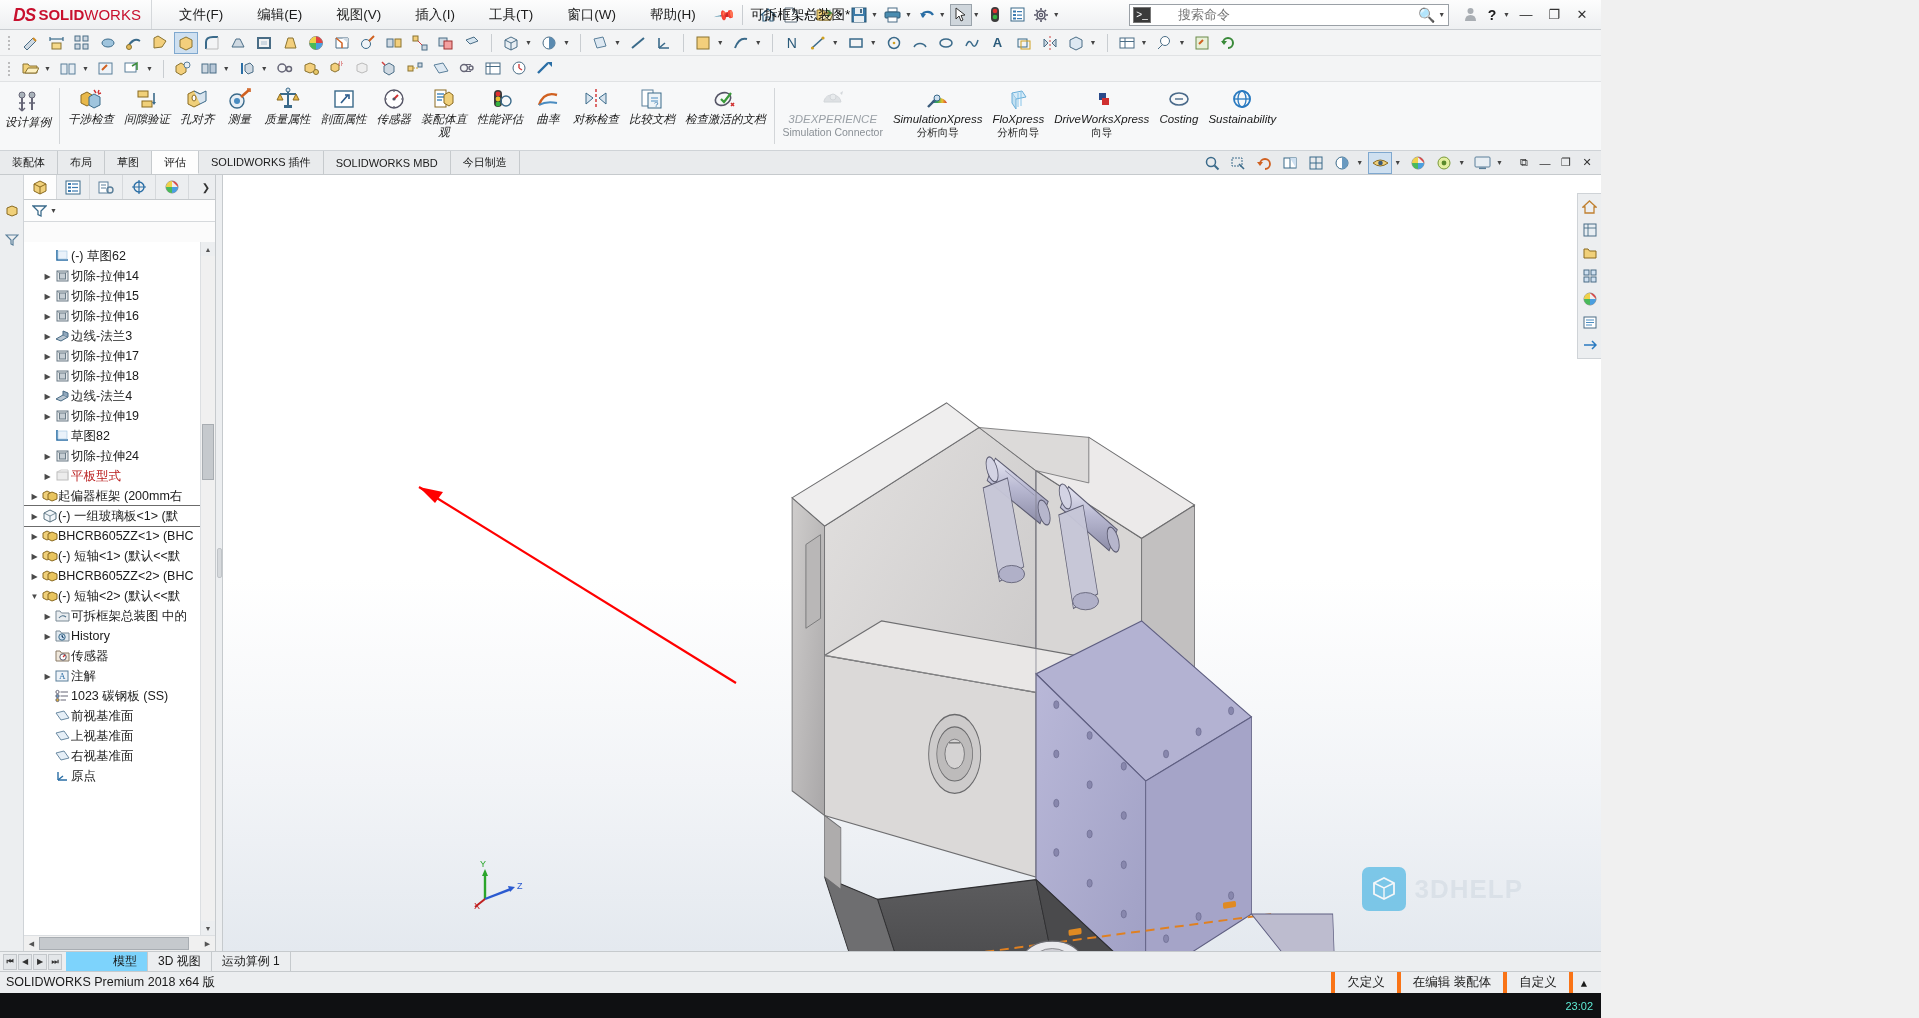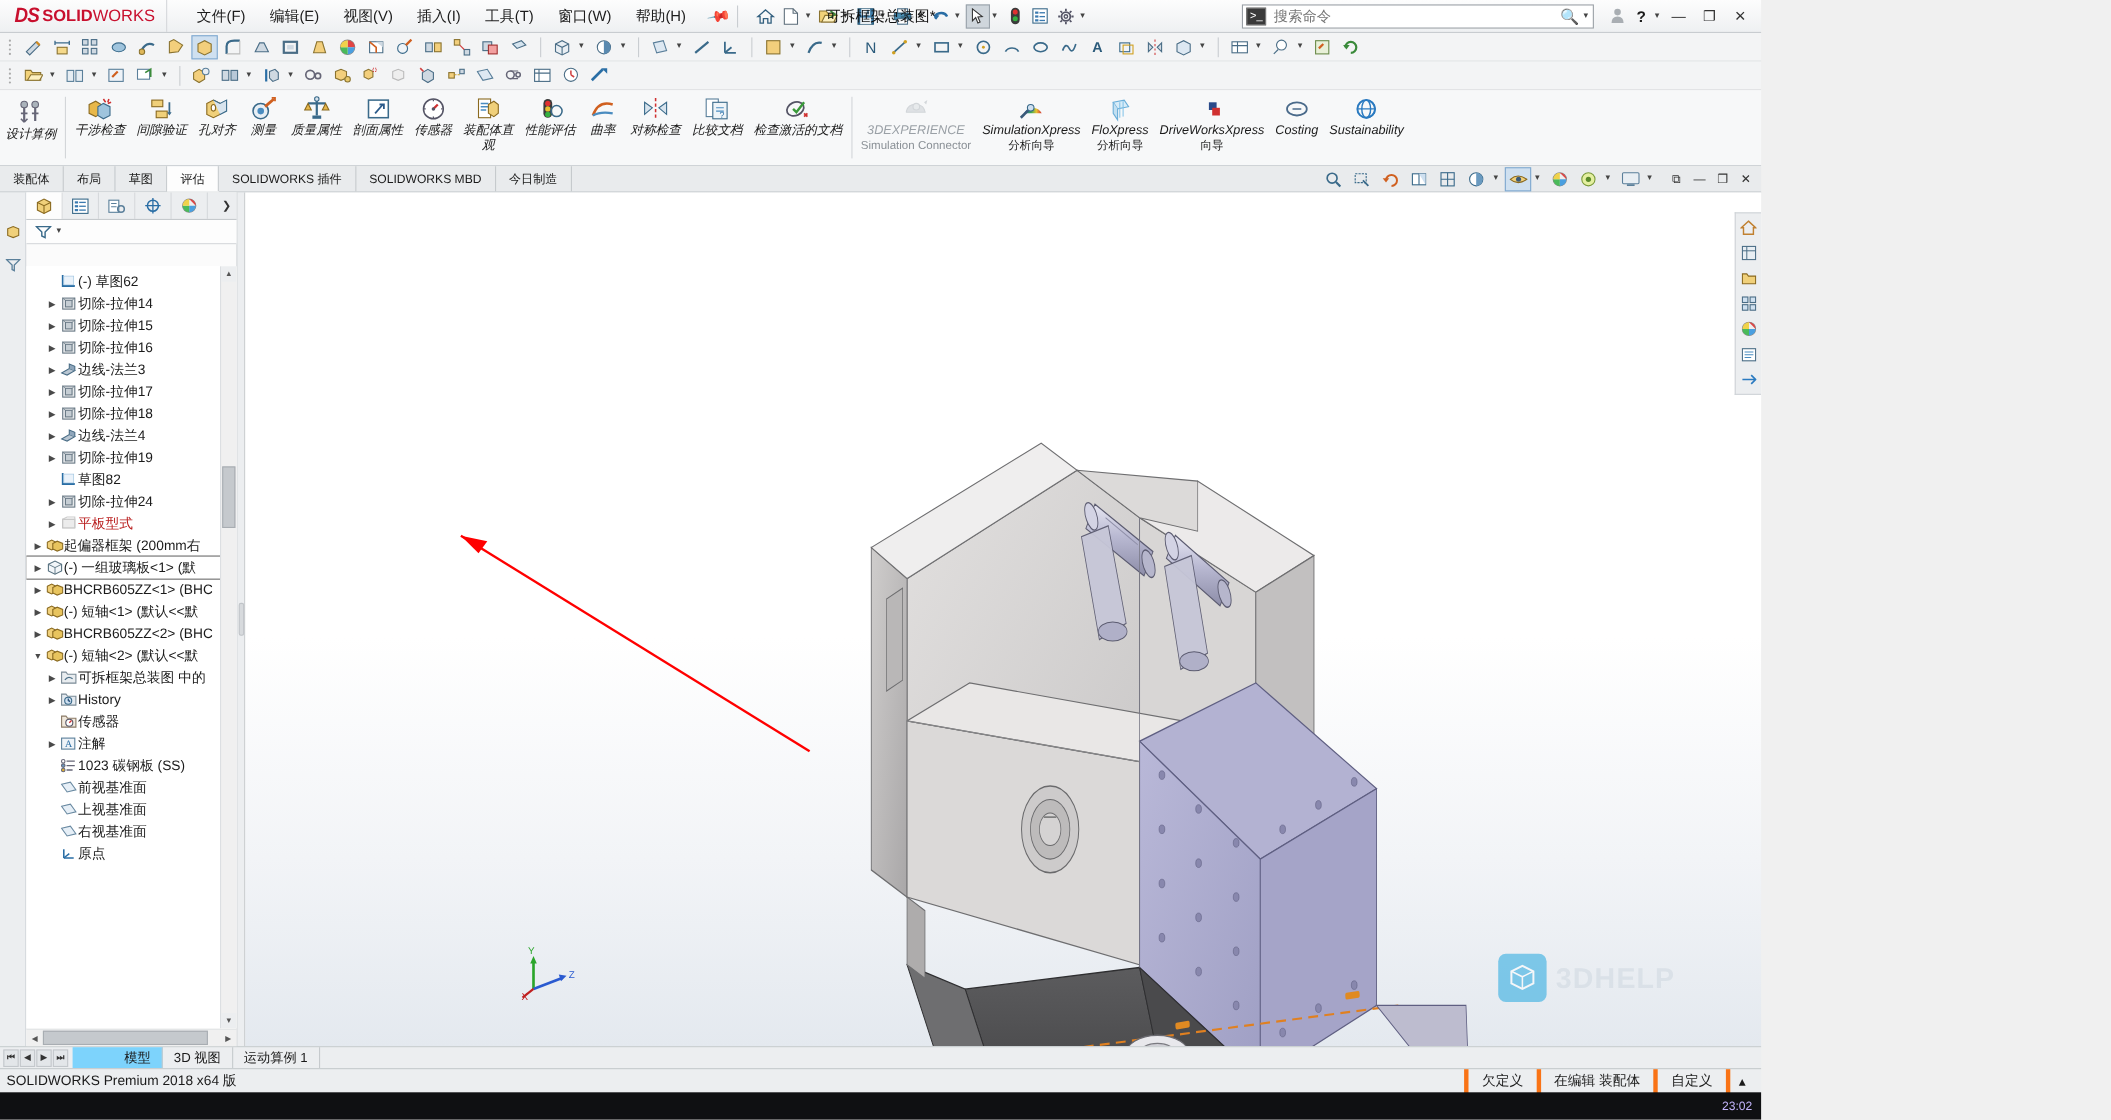--- a/index.html
+++ b/index.html
@@ -19,39 +19,39 @@
     background:linear-gradient(#fdfdfd,#eef0f2); border-bottom:1px solid #c8ccd0;
     position:relative;
   }
   .logo{ display:flex; align-items:center; padding:0 10px 0 12px; height:100%;
          border-right:1px solid #d5d8db; }
   .logo .ds{ color:#c8102e; font-weight:bold; font-size:19px; letter-spacing:-1px;
              font-style:italic; transform:scaleX(0.9); }
   .logo .sw{ color:#c8102e; font-weight:bold; font-size:15px; letter-spacing:0px; margin-left:2px;}
   .logo .sw i{ font-style:normal; color:#c8102e; font-weight:bold;}
   .logo .sw .light{ color:#c8102e; font-weight:normal;}
-  .menus{ display:flex; align-items:center; gap:4px; margin-left:18px; }
+  .menus{ display:flex; align-items:center; gap:16px; margin-left:18px; }
   .menus .m{ padding:3px 9px; font-size:13.5px; color:#1c1c1c; cursor:default; white-space:nowrap;}
   .pin{ margin-left:12px; color:#2b7bb9; font-size:14px; transform:rotate(35deg); }
   .tb-sep{ width:1px; height:20px; background:#c9cdd1; margin:0 8px; }
   .tbicons{ display:flex; align-items:center; gap:1px; margin-left:6px;}
   .tbi{ width:22px; height:22px; display:flex; align-items:center; justify-content:center;
         position:relative; cursor:default; }
   .caret{ font-size:7px; color:#444; margin:0 3px 0 0; cursor:default; }
   .doc-title{ position:absolute; left:50%; transform:translateX(-50%);
               font-size:13.5px; color:#111; white-space:nowrap; }
   .doc-title .star{ color:#111; }
   .right-cluster{ margin-left:auto; display:flex; align-items:center; height:100%; padding-right:6px;}
   .searchbox{ display:flex; align-items:center; width:320px; height:22px;
               border:1px solid #9aa0a6; background:#fff; margin-right:10px;}
   .searchbox .cmdicon{ width:18px; height:16px; background:#3a3a3a; color:#fff;
         font-size:10px; display:flex; align-items:center; justify-content:center;
         margin:0 5px 0 3px; border:1px solid #777;}
   .searchbox input{ border:none; outline:none; flex:1; font-size:13px; color:#6a6a6a;
-                    font-family:inherit; background:transparent;}
+                    font-family:inherit; background:transparent;margin-left:20px;}
   .searchbox .mag{ color:#2a6ea5; font-size:14px; margin-right:2px;}
   .winbtns{ display:flex; align-items:center; gap:2px; }
   .winbtns div{ width:26px; height:24px; display:flex; align-items:center; justify-content:center;
                 font-size:13px; color:#333; cursor:default;}
 
   
   .toolrow{ height:26px; display:flex; align-items:center; background:#f3f4f5;
             border-bottom:1px solid #e0e2e4; padding-left:6px; gap:2px; }
   .toolrow.r2{ height:26px; }
   .grip{ width:6px; height:18px; display:flex; flex-direction:column; justify-content:center;
@@ -172,21 +172,21 @@
 
   
   .statusbar{ height:22px; background:#eceef0; border-top:1px solid #c6cacd;
               display:flex; align-items:center; font-size:12.5px; padding:0 6px; color:#1a1a1a;}
   .statusbar .right{ margin-left:auto; display:flex; align-items:center; gap:0;}
   .statusbar .seg{ padding:0 12px; border-left:4px solid #f97316; height:22px;
                    display:flex; align-items:center;}
 
   
   .taskbar{ height:25px; background:#0f1012; display:flex; align-items:center;
-            color:#c4b5fd; font-size:12px; padding:0 8px;}
+            color:#5eead4; font-size:12px; padding:0 8px;}
   .taskbar .clock{ margin-left:auto; text-align:right; line-height:12px; font-size:11px;}
 </style>
 </head>
 <body>
 
 <div class="app">
 
   <div class="titlebar">
     <div class="logo">
       <span class="ds">DS</span>

